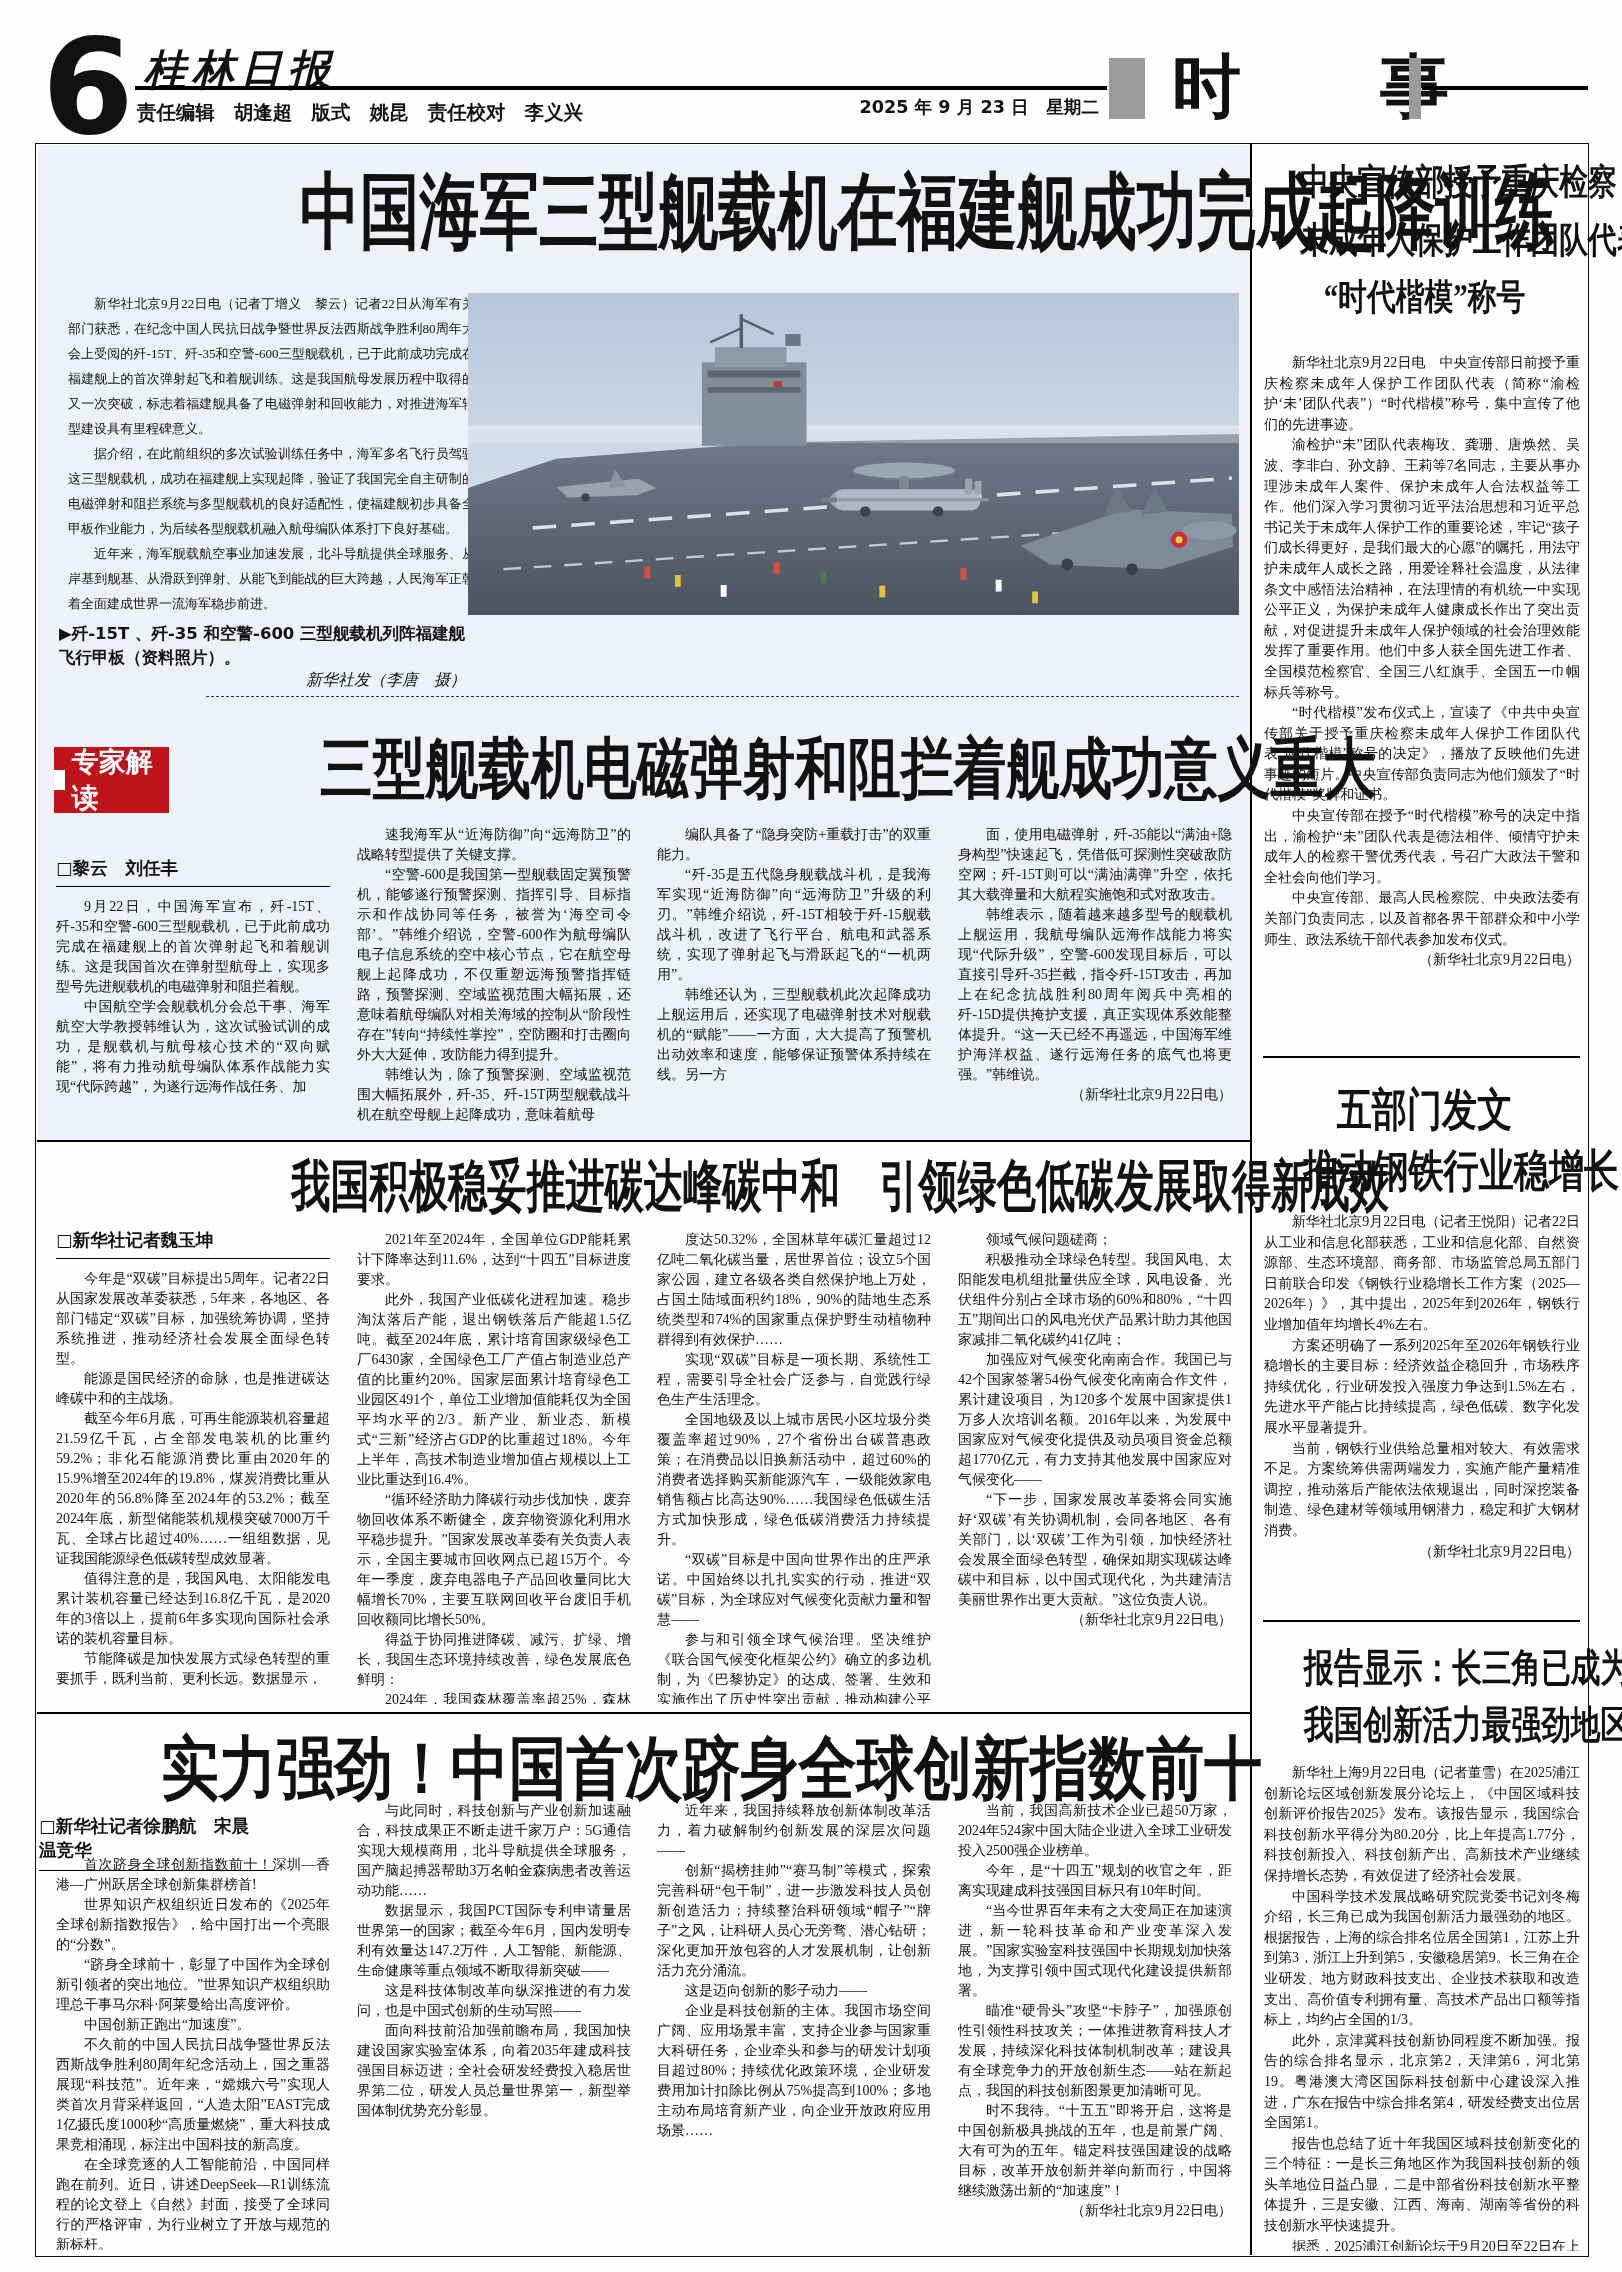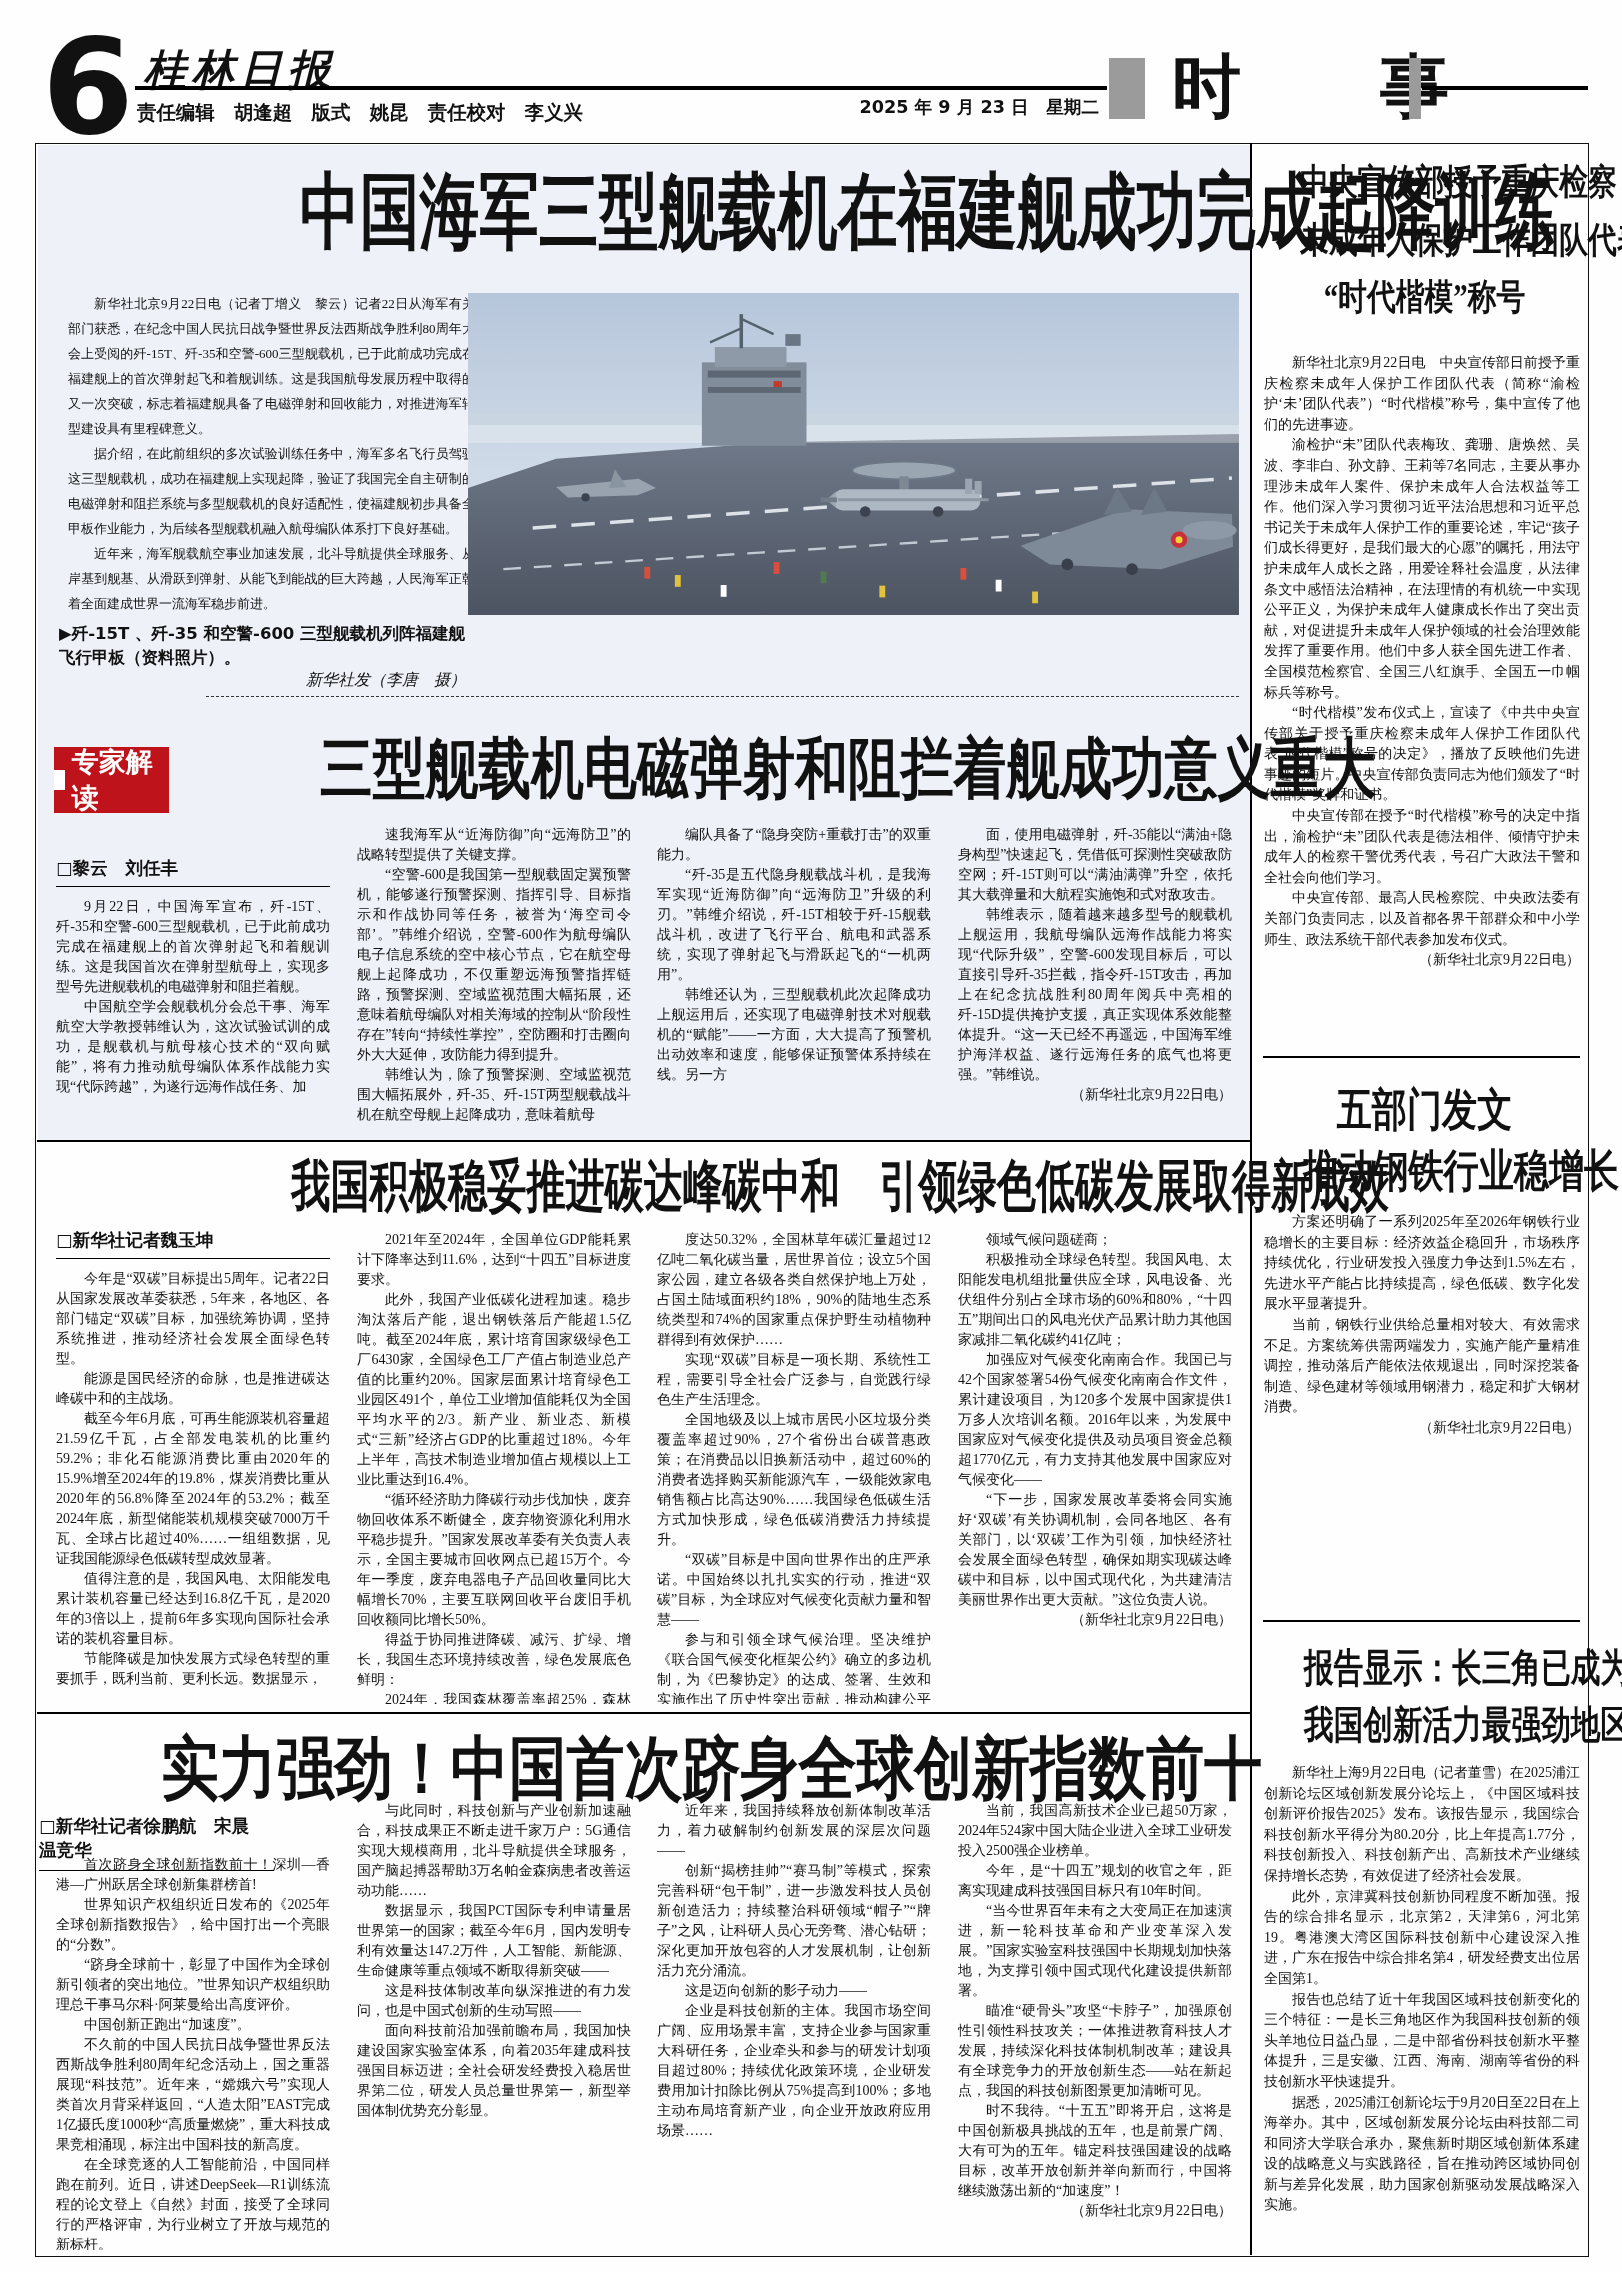--- a/index.html
+++ b/index.html
@@ -275,34 +275,36 @@
 
   <div class="abs hrule" style="left:1263px;top:1056px;width:317px;height:1.8px;"></div>
 
   <div class="abs center rail-hl" style="left:1269px;top:1080px;width:311px;font-size:45px;font-weight:900;line-height:1.35;">
     <div style="transform:scaleX(.78);transform-origin:center;">
         <div>五部门发文</div>
         <div>推动钢铁行业稳增长</div>
       </div>
   </div>
   <div class="abs body-col rail-body end-wire" style="left:1264px;top:1212px;width:316px;height:403px;">
+      <p>新华社北京9月22日电（记者王悦阳）记者22日从工业和信息化部获悉，工业和信息化部、自然资源部、生态环境部、商务部、市场监管总局五部门日前联合印发《钢铁行业稳增长工作方案（2025—2026年）》，其中提出，2025年到2026年，钢铁行业增加值年均增长4%左右。</p>
       <p>方案还明确了一系列2025年至2026年钢铁行业稳增长的主要目标：经济效益企稳回升，市场秩序持续优化，行业研发投入强度力争达到1.5%左右，先进水平产能占比持续提高，绿色低碳、数字化发展水平显著提升。</p>
       <p>当前，钢铁行业供给总量相对较大、有效需求不足。方案统筹供需两端发力，实施产能产量精准调控，推动落后产能依法依规退出，同时深挖装备制造、绿色建材等领域用钢潜力，稳定和扩大钢材消费。</p>
       <p>（新华社北京9月22日电）</p>
     </div>
 
   <div class="abs hrule" style="left:1263px;top:1620px;width:317px;height:1.8px;"></div>
 
   <div class="abs center rail-hl" style="left:1266px;top:1640px;width:317px;font-size:39px;font-weight:900;line-height:1.45;">
     <div style="transform:scaleX(.76);transform-origin:center;">
         <div>报告显示：长三角已成为</div>
         <div>我国创新活力最强劲地区</div>
       </div>
   </div>
   <div class="abs body-col rail-body" style="left:1264px;top:1763px;width:316px;height:488px;">
       <p>新华社上海9月22日电（记者董雪）在2025浦江创新论坛区域创新发展分论坛上，《中国区域科技创新评价报告2025》发布。该报告显示，我国综合科技创新水平得分为80.20分，比上年提高1.77分，科技创新投入、科技创新产出、高新技术产业继续保持增长态势，有效促进了经济社会发展。</p>
+      <p>中国科学技术发展战略研究院党委书记刘冬梅介绍，长三角已成为我国创新活力最强劲的地区。根据报告，上海的综合排名位居全国第1，江苏上升到第3，浙江上升到第5，安徽稳居第9。长三角在企业研发、地方财政科技支出、企业技术获取和改造支出、高价值专利拥有量、高技术产品出口额等指标上，均约占全国的1/3。</p>
       <p>此外，京津冀科技创新协同程度不断加强。报告的综合排名显示，北京第2，天津第6，河北第19。粤港澳大湾区国际科技创新中心建设深入推进，广东在报告中综合排名第4，研发经费支出位居全国第1。</p>
       <p>报告也总结了近十年我国区域科技创新变化的三个特征：一是长三角地区作为我国科技创新的领头羊地位日益凸显，二是中部省份科技创新水平整体提升，三是安徽、江西、海南、湖南等省份的科技创新水平快速提升。</p>
       <p>据悉，2025浦江创新论坛于9月20日至22日在上海举办。其中，区域创新发展分论坛由科技部二司和同济大学联合承办，聚焦新时期区域创新体系建设的战略意义与实践路径，旨在推动跨区域协同创新与差异化发展，助力国家创新驱动发展战略深入实施。</p>
     </div>
 
 </div>
 
 
 </body></html>

